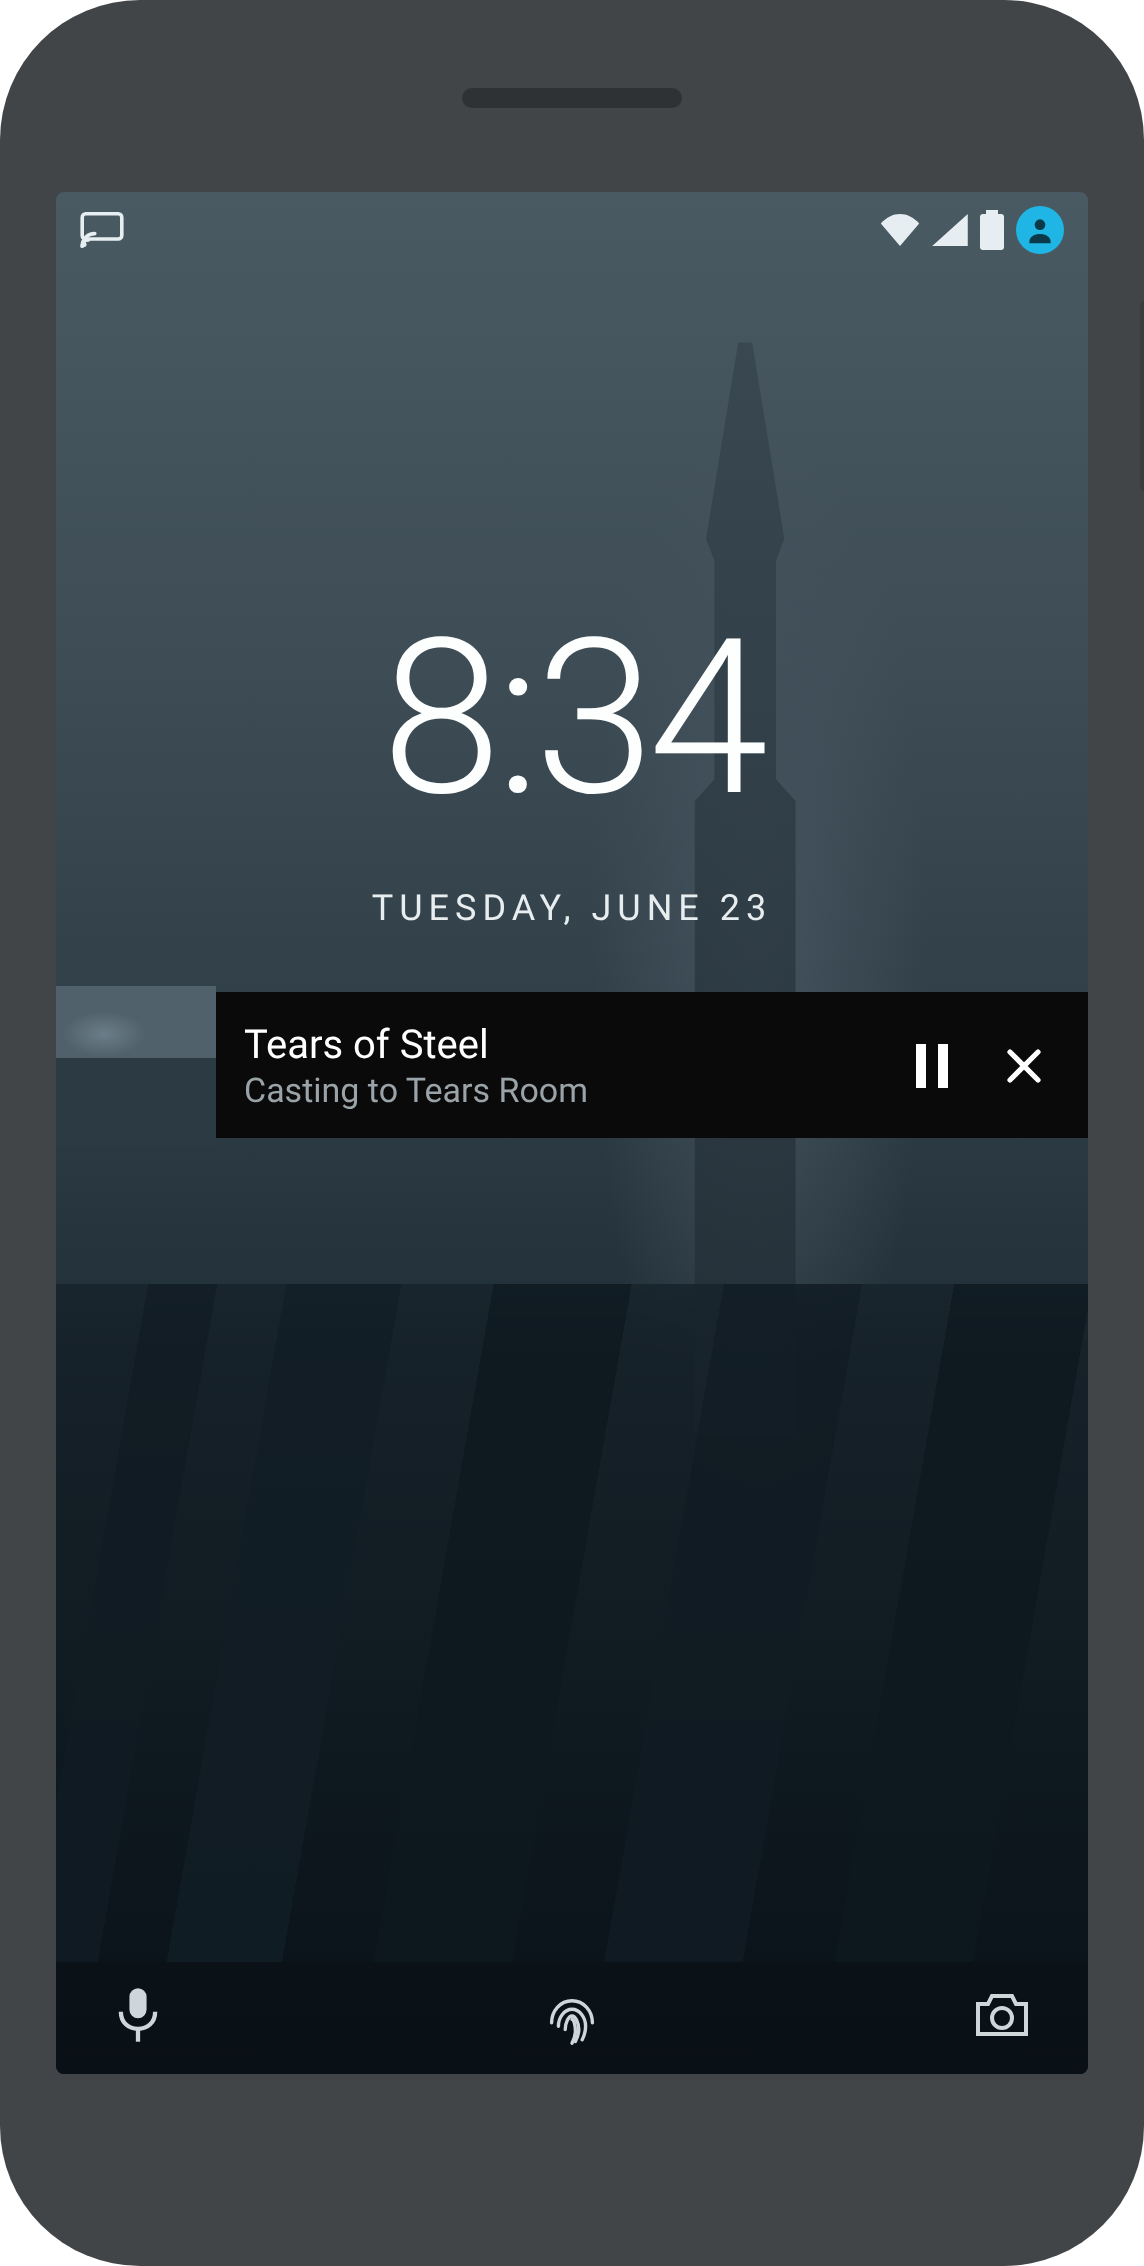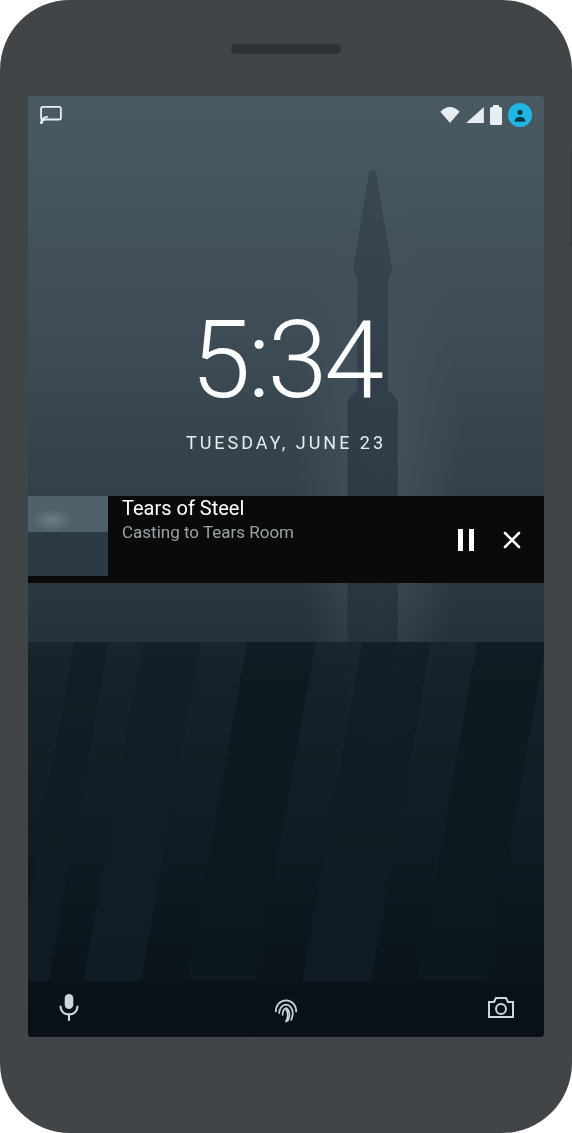--- a/index.html
+++ b/index.html
@@ -68,29 +68,29 @@
 
   
   .clock-block {
     position:absolute; top:210px; left:0; right:0;
     text-align:center; color:#fdfefe;
   }
   .clock-time {
     font-weight:300; font-size:108px; letter-spacing:-3px; line-height:1;
   }
   .clock-date {
-    margin-top:18px; font-size:18px; letter-spacing:3px; font-weight:400;
+    margin-top:30px; font-size:18px; letter-spacing:3px; font-weight:400;
     color:#e8edef;
   }
 
   
   .media-card {
     position:absolute; left:0; right:0; top:400px;
-    height:87px; background:#0a0a0a;
-    display:flex; 
+    height:73px; background:#0a0a0a;
+    display:flex; align-items:center;
   }
   .media-thumb {
     width:80px; height:80px; flex:0 0 80px;
     background:
       radial-gradient(30px 16px at 30% 30%, #6b7d88, transparent 70%),
       linear-gradient(#51616b 0 45%, #2c3a43 45% 100%);
   }
   .media-text { flex:1 1 auto; padding:0 14px; color:#fff; min-width:0; }
   .media-title { font-size:20px; font-weight:400; line-height:1.2; }
   .media-sub { font-size:17px; color:#9aa3a8; margin-top:2px; }
@@ -150,21 +150,21 @@
         <span class="avatar-dot">
           <svg width="16" height="16" viewBox="0 0 24 24" fill="#0a3a4a">
               <circle cx="12" cy="8" r="4"></circle>
               <path d="M4 21c0-4 4-6 8-6s8 2 8 6v1H4z"></path>
             </svg>
         </span>
       </div>
     </div>
 
     <div class="clock-block">
-      <div class="clock-time">5:34</div>
+      <div class="clock-time">8:34</div>
       <div class="clock-date">TUESDAY, JUNE 23</div>
     </div>
 
     <div class="media-card">
       <div class="media-thumb"></div>
       <div class="media-text">
         <div class="media-title">Tears of Steel</div>
         <div class="media-sub">Casting to Tears Room</div>
       </div>
       <div class="media-actions">

